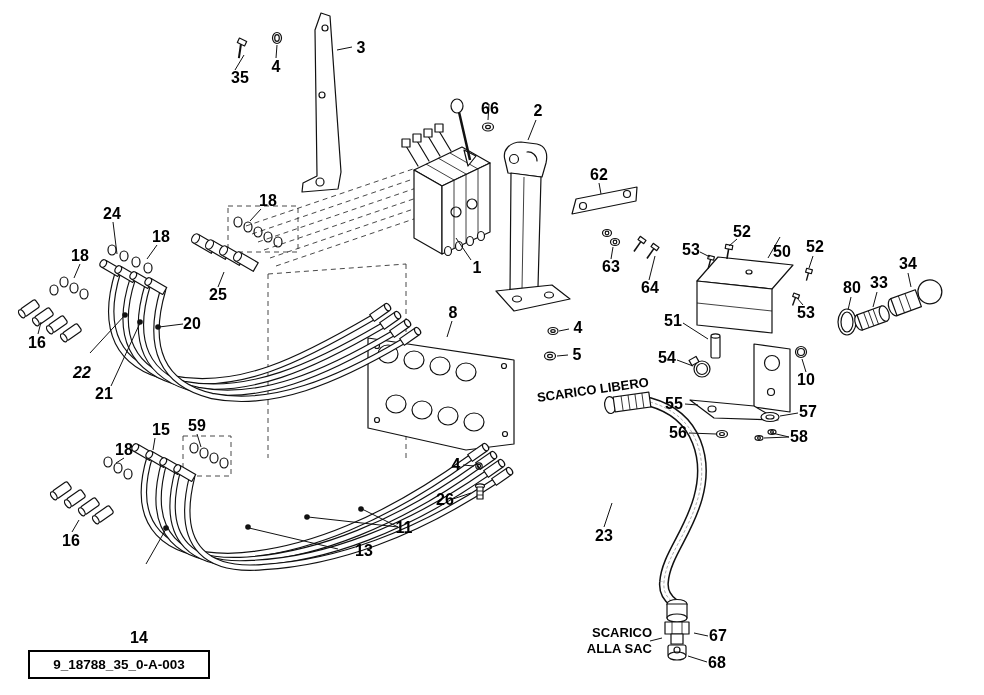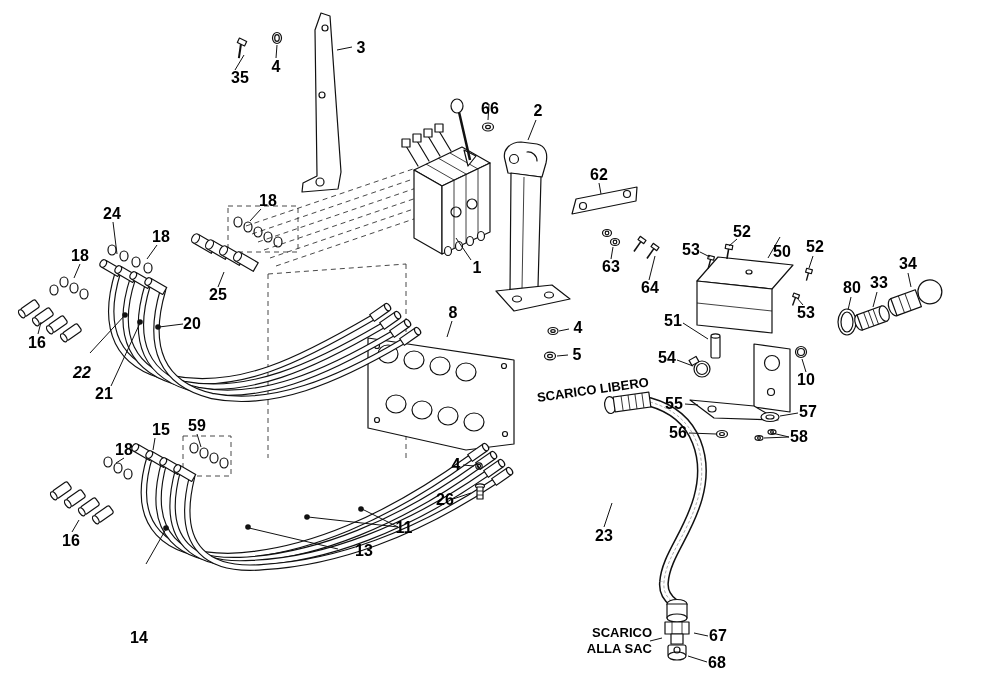--- a/index.html
+++ b/index.html
@@ -574,14 +574,17 @@
       <div class="part-label" style="left: 718px; top: 636px;">67</div>
       <div class="part-label" style="left: 717px; top: 663px;">68</div>
     </div>
 
 <div class="annot annot-libero">SCARICO LIBERO</div>
 <div class="annot annot-sac">
   <div>SCARICO</div>
   <div>ALLA SAC</div>
 </div>
 
-
+<div class="drawing-number-box">
+  <span>9_18788_35_0-A-003</span>
 </div>
 
+</div>
+
 </body></html>

